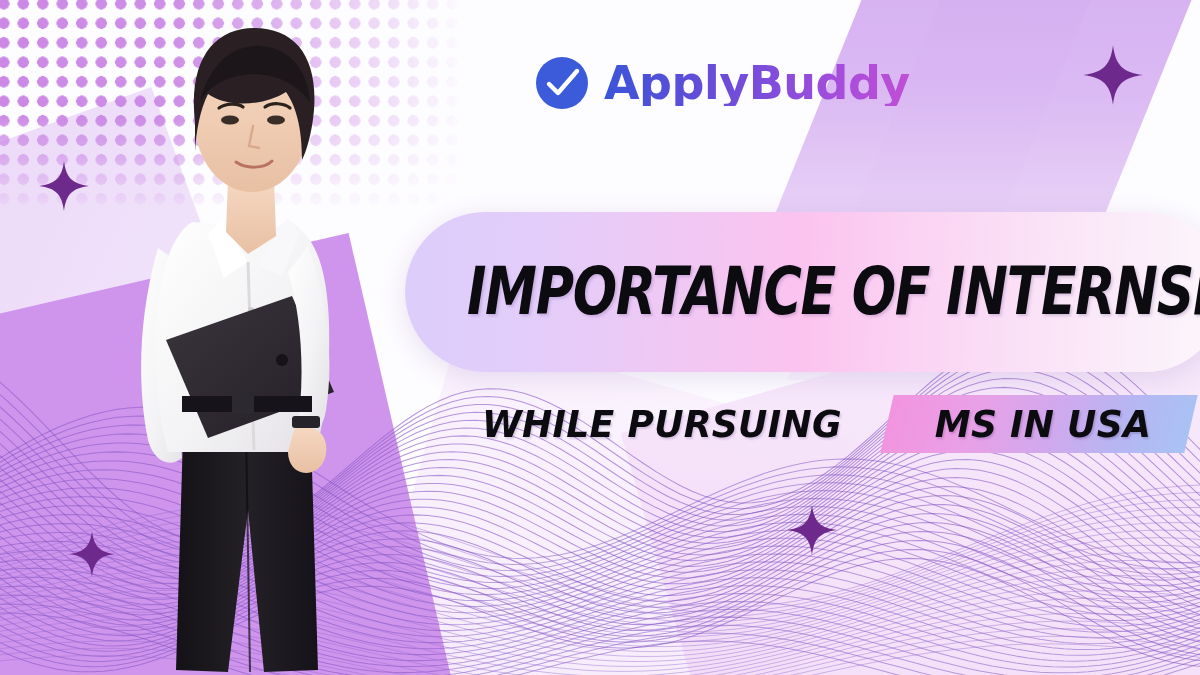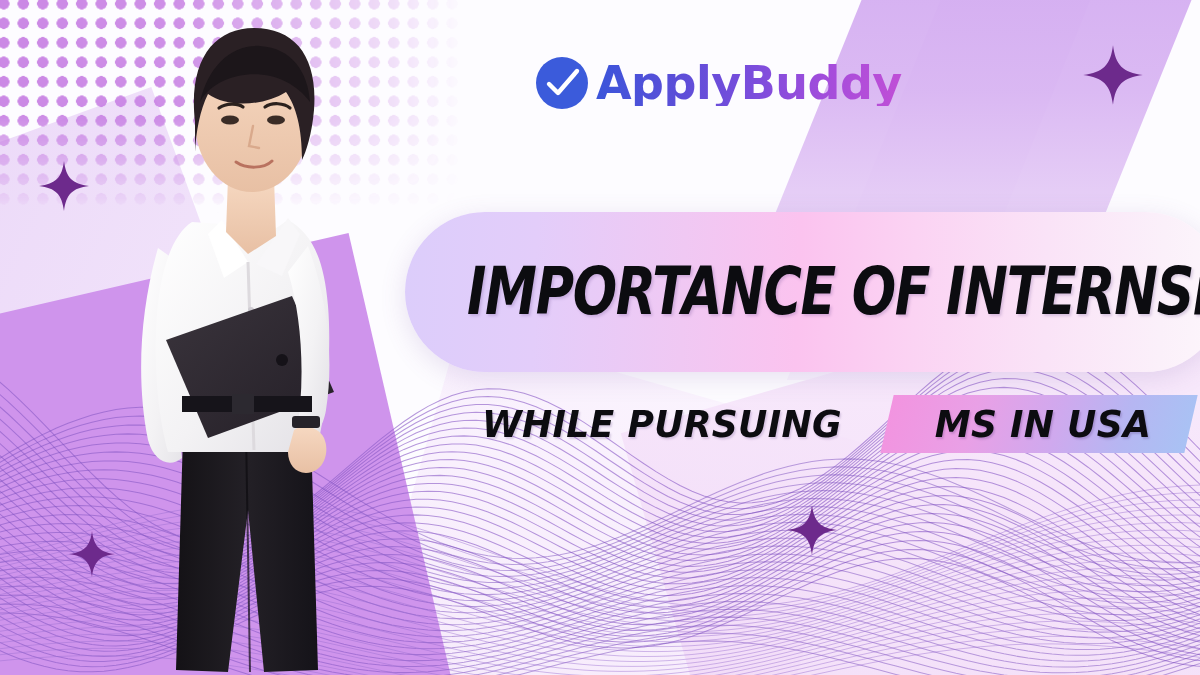--- a/index.html
+++ b/index.html
@@ -85,21 +85,21 @@
   
   .sparkle { position:absolute; }
   .sparkle svg { display:block; }
 
   
   #person { position:absolute; left:96px; top:10px; width:300px; height:665px; }
 
   
   #logo {
     position:absolute; left:534px; top:55px;
-    display:flex; align-items:center; gap:6px;
+    display:flex; align-items:center; gap:14px;
   }
   #logo-mark { width:56px; height:56px; flex:0 0 auto; }
   #logo-text {
     font-size:46px; font-weight:700; letter-spacing:-.5px;
     background:linear-gradient(90deg,#3b55da 0%, #5b4ed8 26%, #7c4ddc 52%, #a84ddb 78%, #c04fd6 100%);
     -webkit-background-clip:text; background-clip:text;
     -webkit-text-fill-color:transparent; color:transparent;
     line-height:1;
     font-family:"DejaVu Sans","Liberation Sans",sans-serif;
   }

